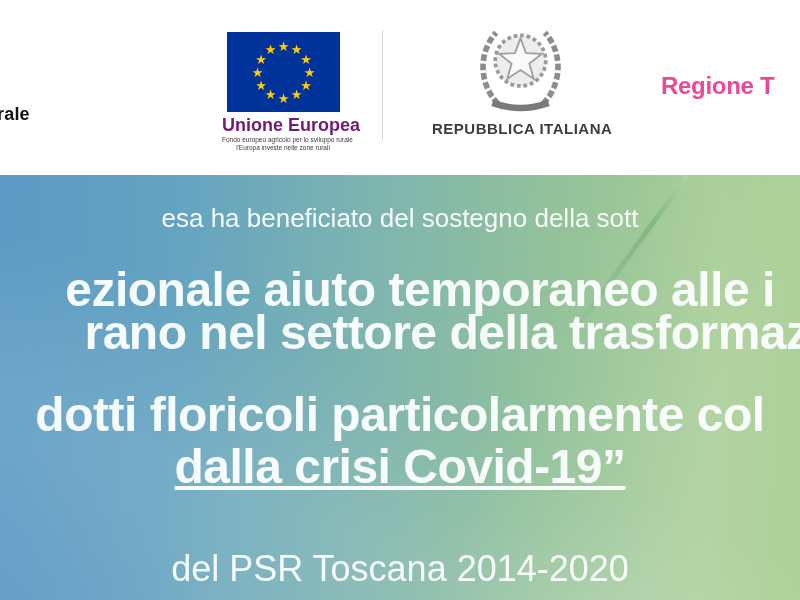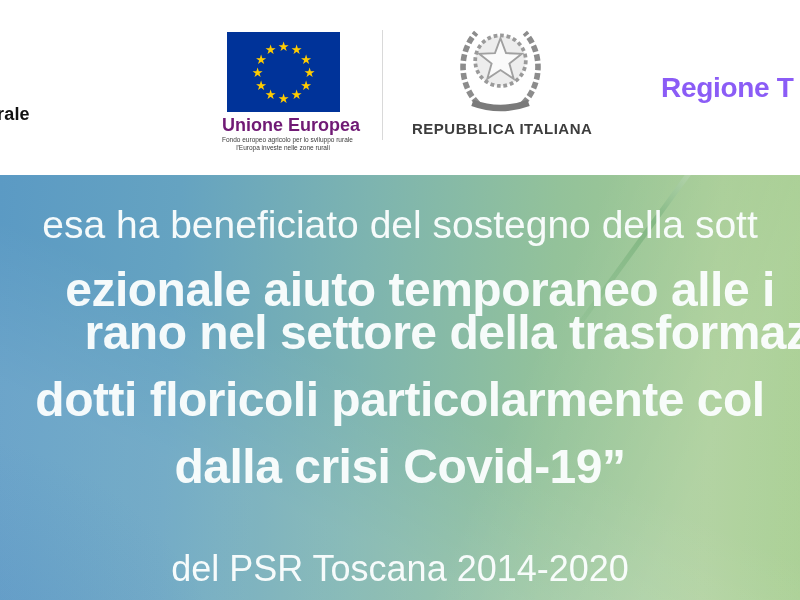--- a/index.html
+++ b/index.html
@@ -11,47 +11,47 @@
   .top{position:absolute;left:0;top:0;width:800px;height:175px;background:#ffffff;}
   .frag-left{
     position:absolute;left:-3px;top:104px;font-size:18px;font-weight:700;color:#111111;
     letter-spacing:0.2px;
   }
   .eu-block{position:absolute;left:222px;top:32px;width:122px;text-align:center;}
   .eu-flag{display:block;margin:0 auto;}
   .eu-name{font-size:18px;font-weight:700;color:#701a75;margin-top:3px;white-space:nowrap;}
   .eu-sub{font-size:6.5px;line-height:8px;color:#3a3a3a;white-space:nowrap;}
   .divider{position:absolute;left:382px;top:30px;width:1px;height:110px;background:#d9d9d9;}
-  .it-block{position:absolute;left:412px;top:12px;width:176px;text-align:center;}
+  .it-block{position:absolute;left:432px;top:12px;width:176px;text-align:center;}
   .it-name{font-size:15px;font-weight:600;color:#3d3d3d;letter-spacing:0.5px;white-space:nowrap;margin-top:1px;}
   .frag-right{
-    position:absolute;left:661px;top:72px;font-size:28px;font-weight:700;color:#8b5cf6;
+    position:absolute;left:661px;top:72px;font-size:24px;font-weight:700;color:#ec4899;
     white-space:nowrap;letter-spacing:-0.3px;
   }
   
   .band{
     position:absolute;left:0;top:175px;width:800px;height:425px;overflow:hidden;
     background:linear-gradient(93deg,#5b9ac4 0%,#65a3c1 22%,#7db4b0 45%,#93c29a 68%,#a4cb91 88%,#9cc883 100%);
   }
   .ov{position:absolute;left:0;top:0;width:100%;height:100%;pointer-events:none;}
   .ov-a{background:linear-gradient(293deg,rgba(255,255,255,0.16) 0%,rgba(255,255,255,0.16) 16%,rgba(255,255,255,0) 38%);}
   .ov-b{background:linear-gradient(23deg,rgba(255,255,255,0.10) 0%,rgba(255,255,255,0.10) 28%,rgba(255,255,255,0) 50%);}
   .ov-c{background:radial-gradient(circle 430px at -60px 560px,rgba(55,115,190,0.28),rgba(55,115,190,0) 70%);}
   .streak{
     position:absolute;left:694px;top:-12px;width:5px;height:210px;
     transform:rotate(36deg);transform-origin:top center;
     background:linear-gradient(to bottom,rgba(255,255,255,0.25),rgba(105,168,112,0.55) 35%,rgba(105,168,112,0.08));
   }
   .l{
     position:absolute;left:50%;transform:translateX(-50%);
     white-space:nowrap;color:rgba(250,253,253,0.97);text-align:center;
   }
-  .l-reg1{top:28px;font-size:39px;font-weight:400;}
+  .l-reg1{top:28px;font-size:26px;font-weight:400;}
   .l-b{font-size:48px;font-weight:700;letter-spacing:-0.5px;}
-  .l2{top:87px;margin-left:20px;} .l3{top:130px;margin-left:47px;} .l4{top:197px;} .l5{top:264px;}
+  .l2{top:87px;margin-left:20px;} .l3{top:130px;margin-left:47px;} .l4{top:212px;} .l5{top:264px;text-decoration:underline;}
   .l-reg6{top:330px;font-size:36px;font-weight:400;margin-top:43px;}
 </style>
 </head>
 <body>
 
 <div class="canvas">
 
   <header class="top">
 
     <div class="frag-left">rale</div>

